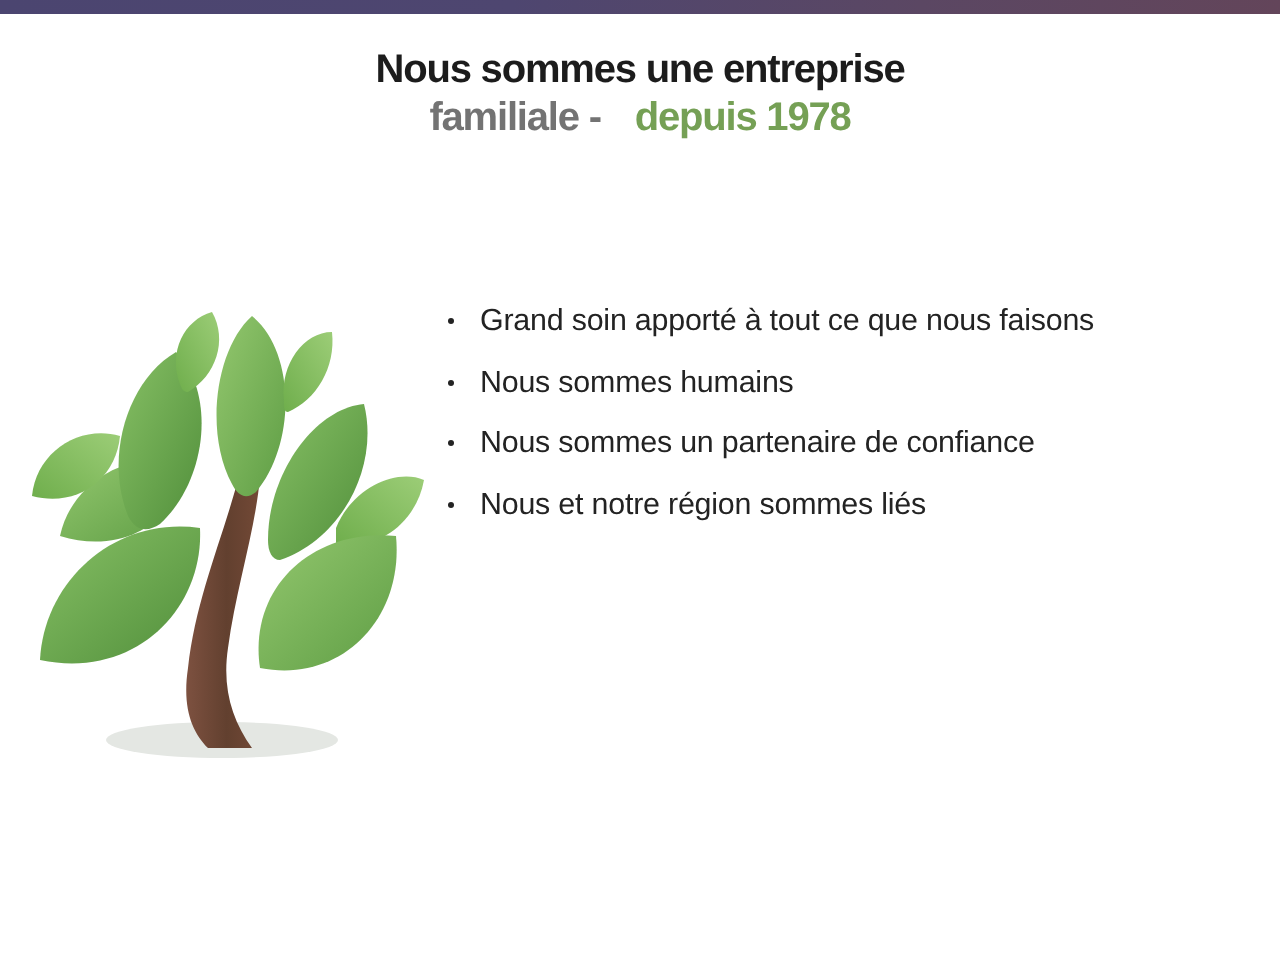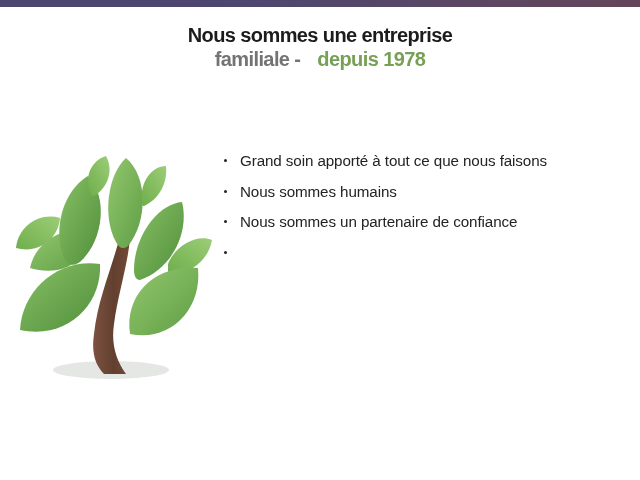--- a/index.html
+++ b/index.html
@@ -215,17 +215,18 @@
     <li>
       <span class="dot"></span>
       <span>Nous sommes humains</span>
     </li>
     <li>
       <span class="dot"></span>
       <span>Nous sommes un partenaire de confiance</span>
     </li>
     <li>
       <span class="dot"></span>
+      <span>Nous et notre région sommes liés</span>
     </li>
   </ul>
 
 
 </div>
 
 </body></html>

